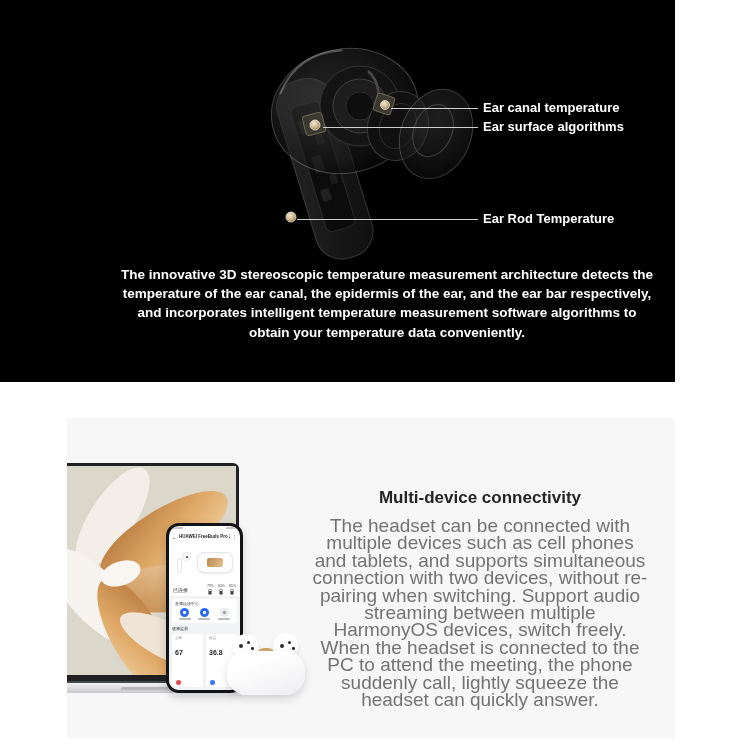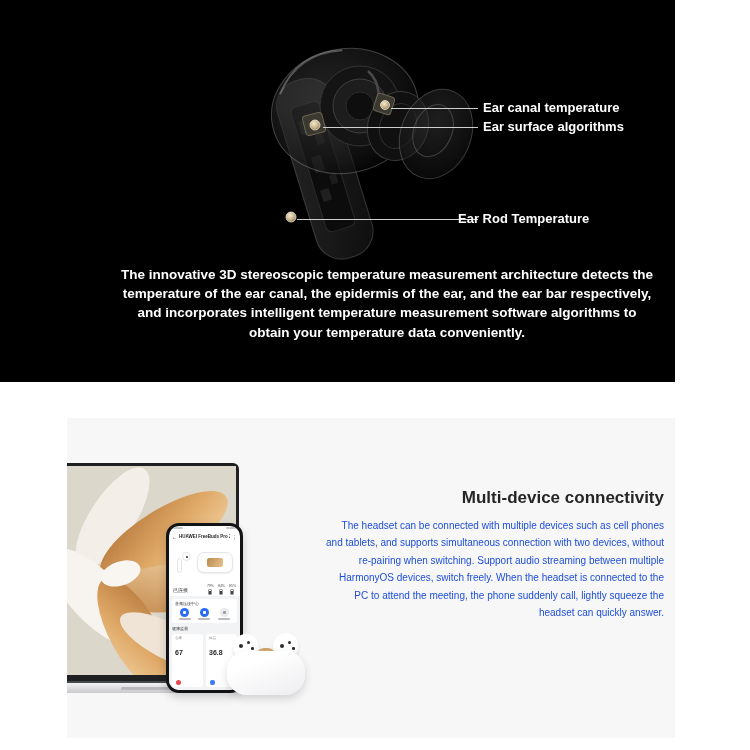--- a/index.html
+++ b/index.html
@@ -74,23 +74,23 @@
   .buds { position:absolute; left:160px; top:215px; width:78px; height:62px; }
   .bud { position:absolute; width:26px; height:26px; border-radius:50%;
          background:radial-gradient(circle at 35% 30%, #ffffff 55%, #e7e7ea); box-shadow:0 2px 3px rgba(0,0,0,.12); }
   .bud i { position:absolute; background:#2c2c2e; border-radius:50%; }
   .gold-sliver { position:absolute; left:31px; top:15px; width:16px; height:7px; border-radius:50%;
                  background:linear-gradient(#c99a5b,#e9caa0); }
   .case-body { position:absolute; left:0; top:18px; width:78px; height:44px; border-radius:20px;
                background:linear-gradient(160deg,#ffffff 30%,#ededf0); box-shadow:0 4px 8px rgba(0,0,0,.15); }
 
   
-  .feature-text { position:absolute; left:257px; top:70px; width:340px; text-align:right; }
+  .feature-text { position:absolute; left:243px; top:70px; width:340px; text-align:center; }
   .feature-title { font-size:17px; font-weight:700; color:#262626; margin-bottom:9px; }
-  .feature-desc { font-size:10px; color:#1d4ed8; line-height:17.4px; }
+  .feature-desc { font-size:19px; color:#737373; line-height:17.4px; }
 </style>
 </head>
 <body>
 
 <div class="stage">
 
   <section class="hero">
 
     <svg class="earbud-art" viewBox="0 0 250 245" xmlns="http://www.w3.org/2000/svg">
       <defs>
@@ -155,21 +155,21 @@
         <circle cx="51" cy="191" r="5" fill="url(#sensor)" stroke="#efe6d2" stroke-width="0.8"></circle>
       </g>
     </svg>
 
     <div class="callout-line" style="left:391px; top:108px; width:87px;"></div>
     <div class="callout-line" style="left:323px; top:127px; width:155px;"></div>
     <div class="callout-line" style="left:297px; top:219px; width:181px;"></div>
 
     <div class="callout-label" style="left:483px; top:101px;">Ear canal temperature</div>
     <div class="callout-label" style="left:483px; top:120px;">Ear surface algorithms</div>
-    <div class="callout-label" style="left:458px; top:212px;">Ear Rod Temperature</div>
+    <div class="callout-label" style="left:483px; top:212px;">Ear Rod Temperature</div>
 
     <p class="hero-desc">The innovative 3D stereoscopic temperature measurement architecture detects the temperature of the ear canal, the epidermis of the ear, and the ear bar respectively, and incorporates intelligent temperature measurement software algorithms to obtain your temperature data conveniently.</p>
   </section>
 
   <section class="lower">
     <div class="card">
 
       <div class="laptop">
         <div class="laptop-screen">
           <svg viewBox="0 0 170 210" width="100%" height="100%" preserveAspectRatio="none">

